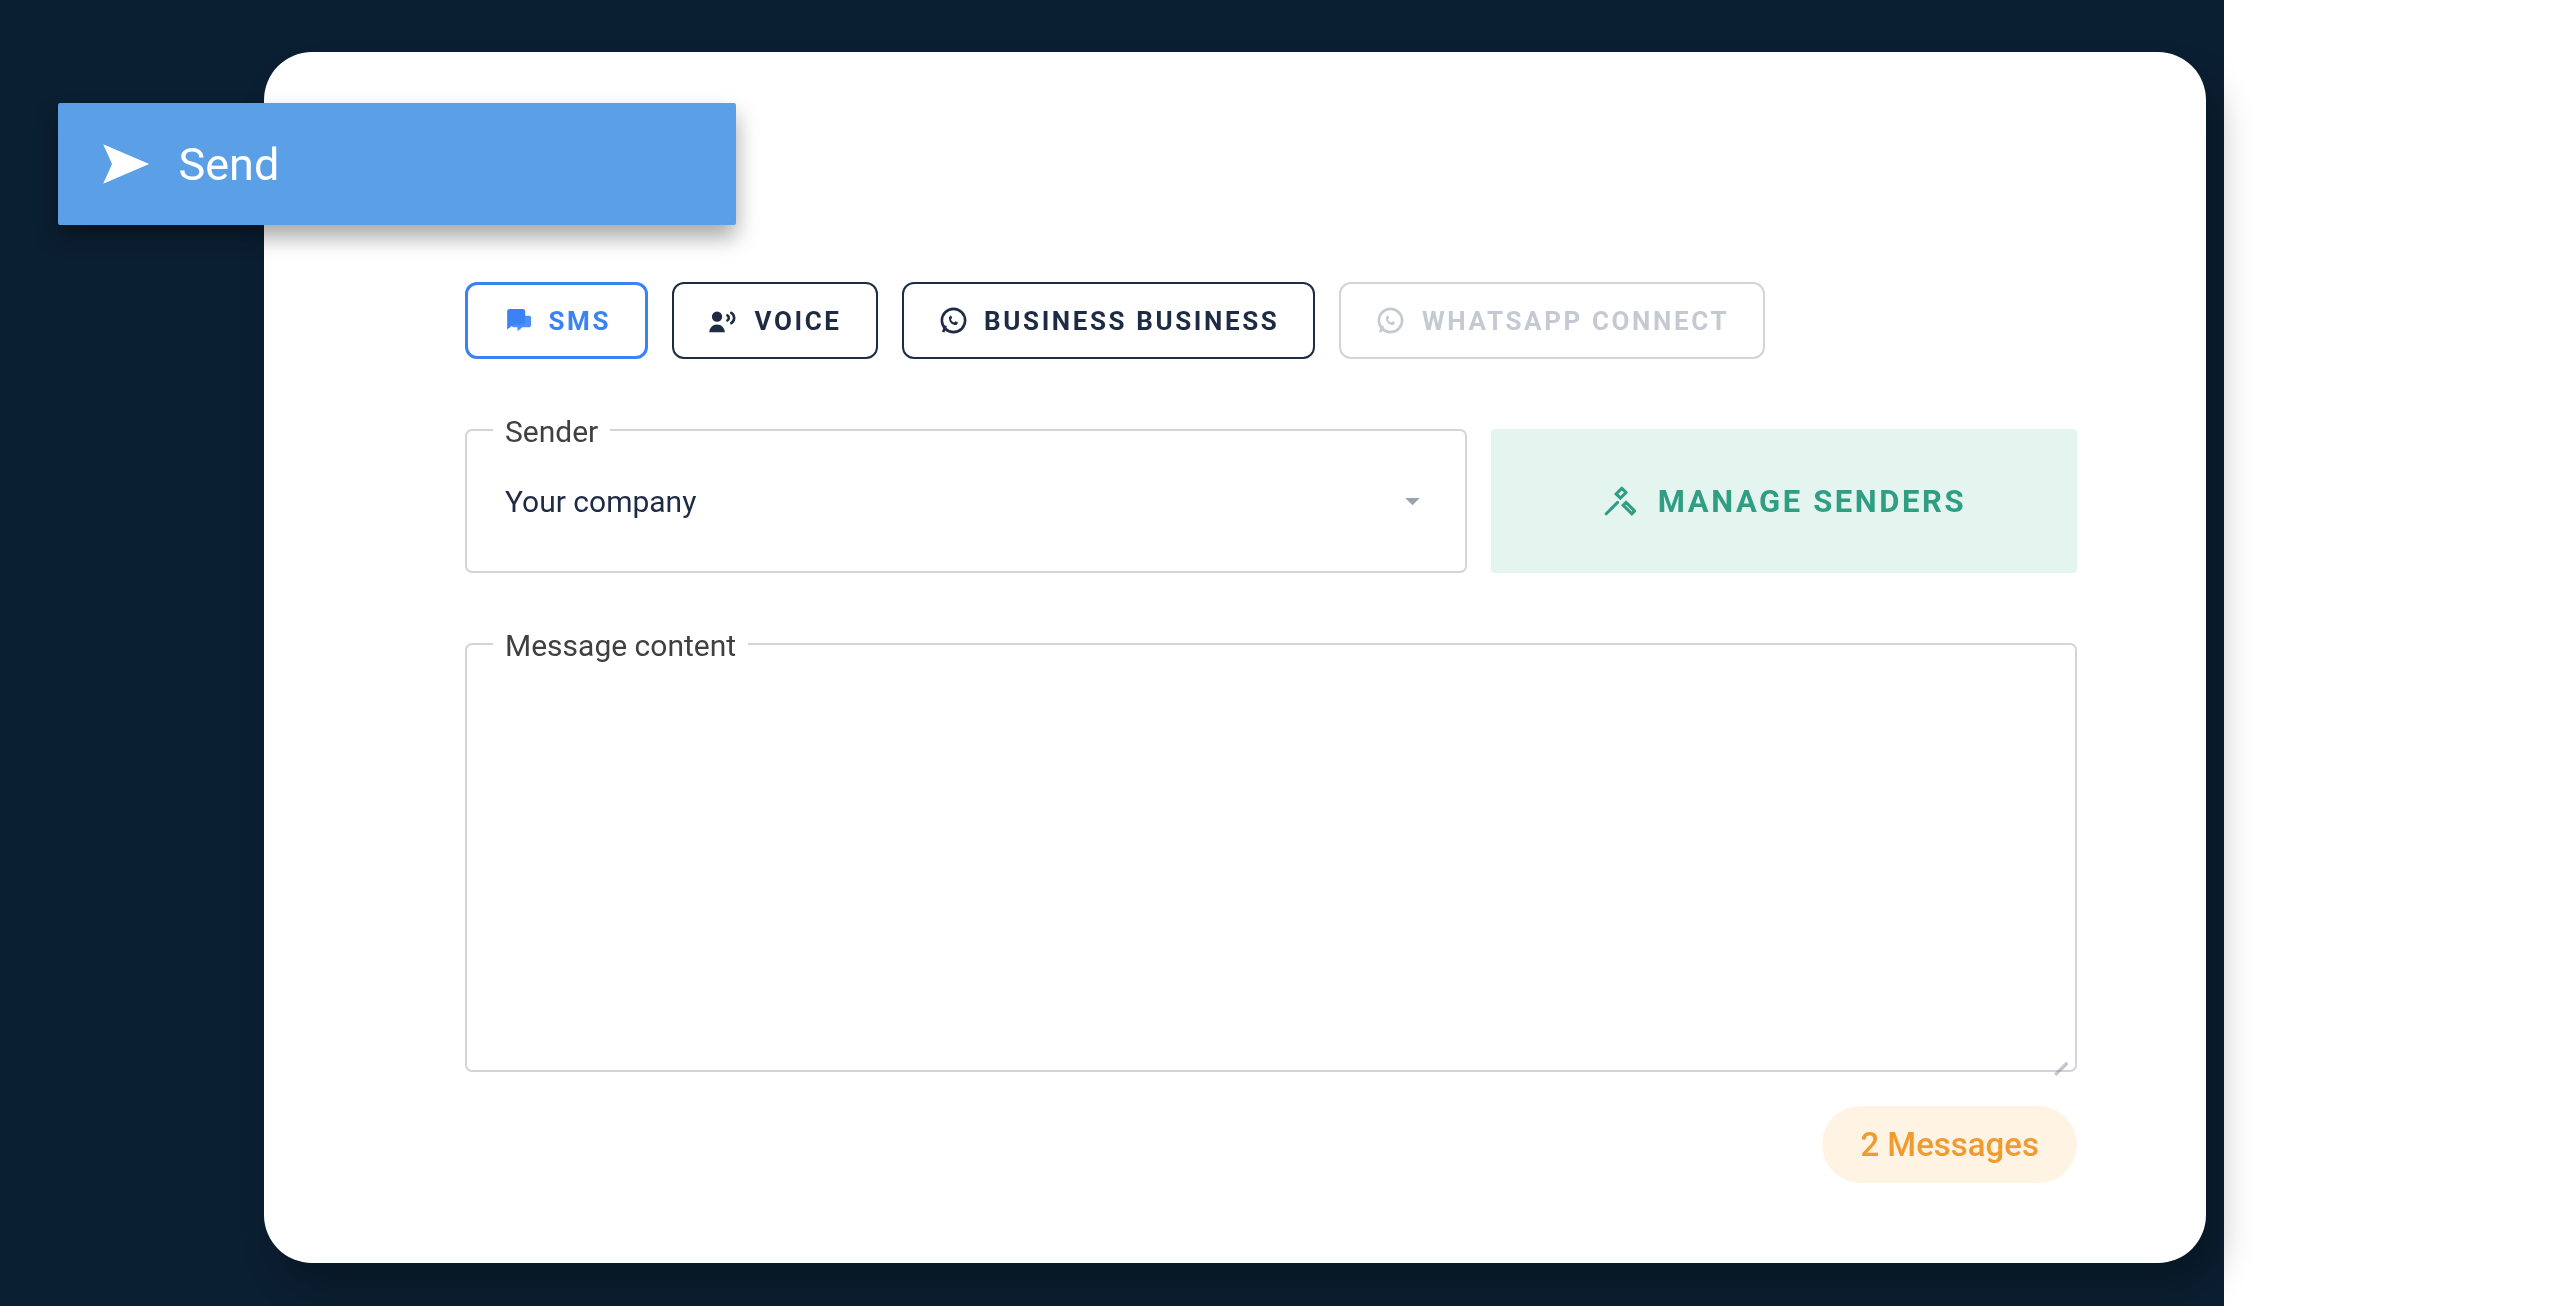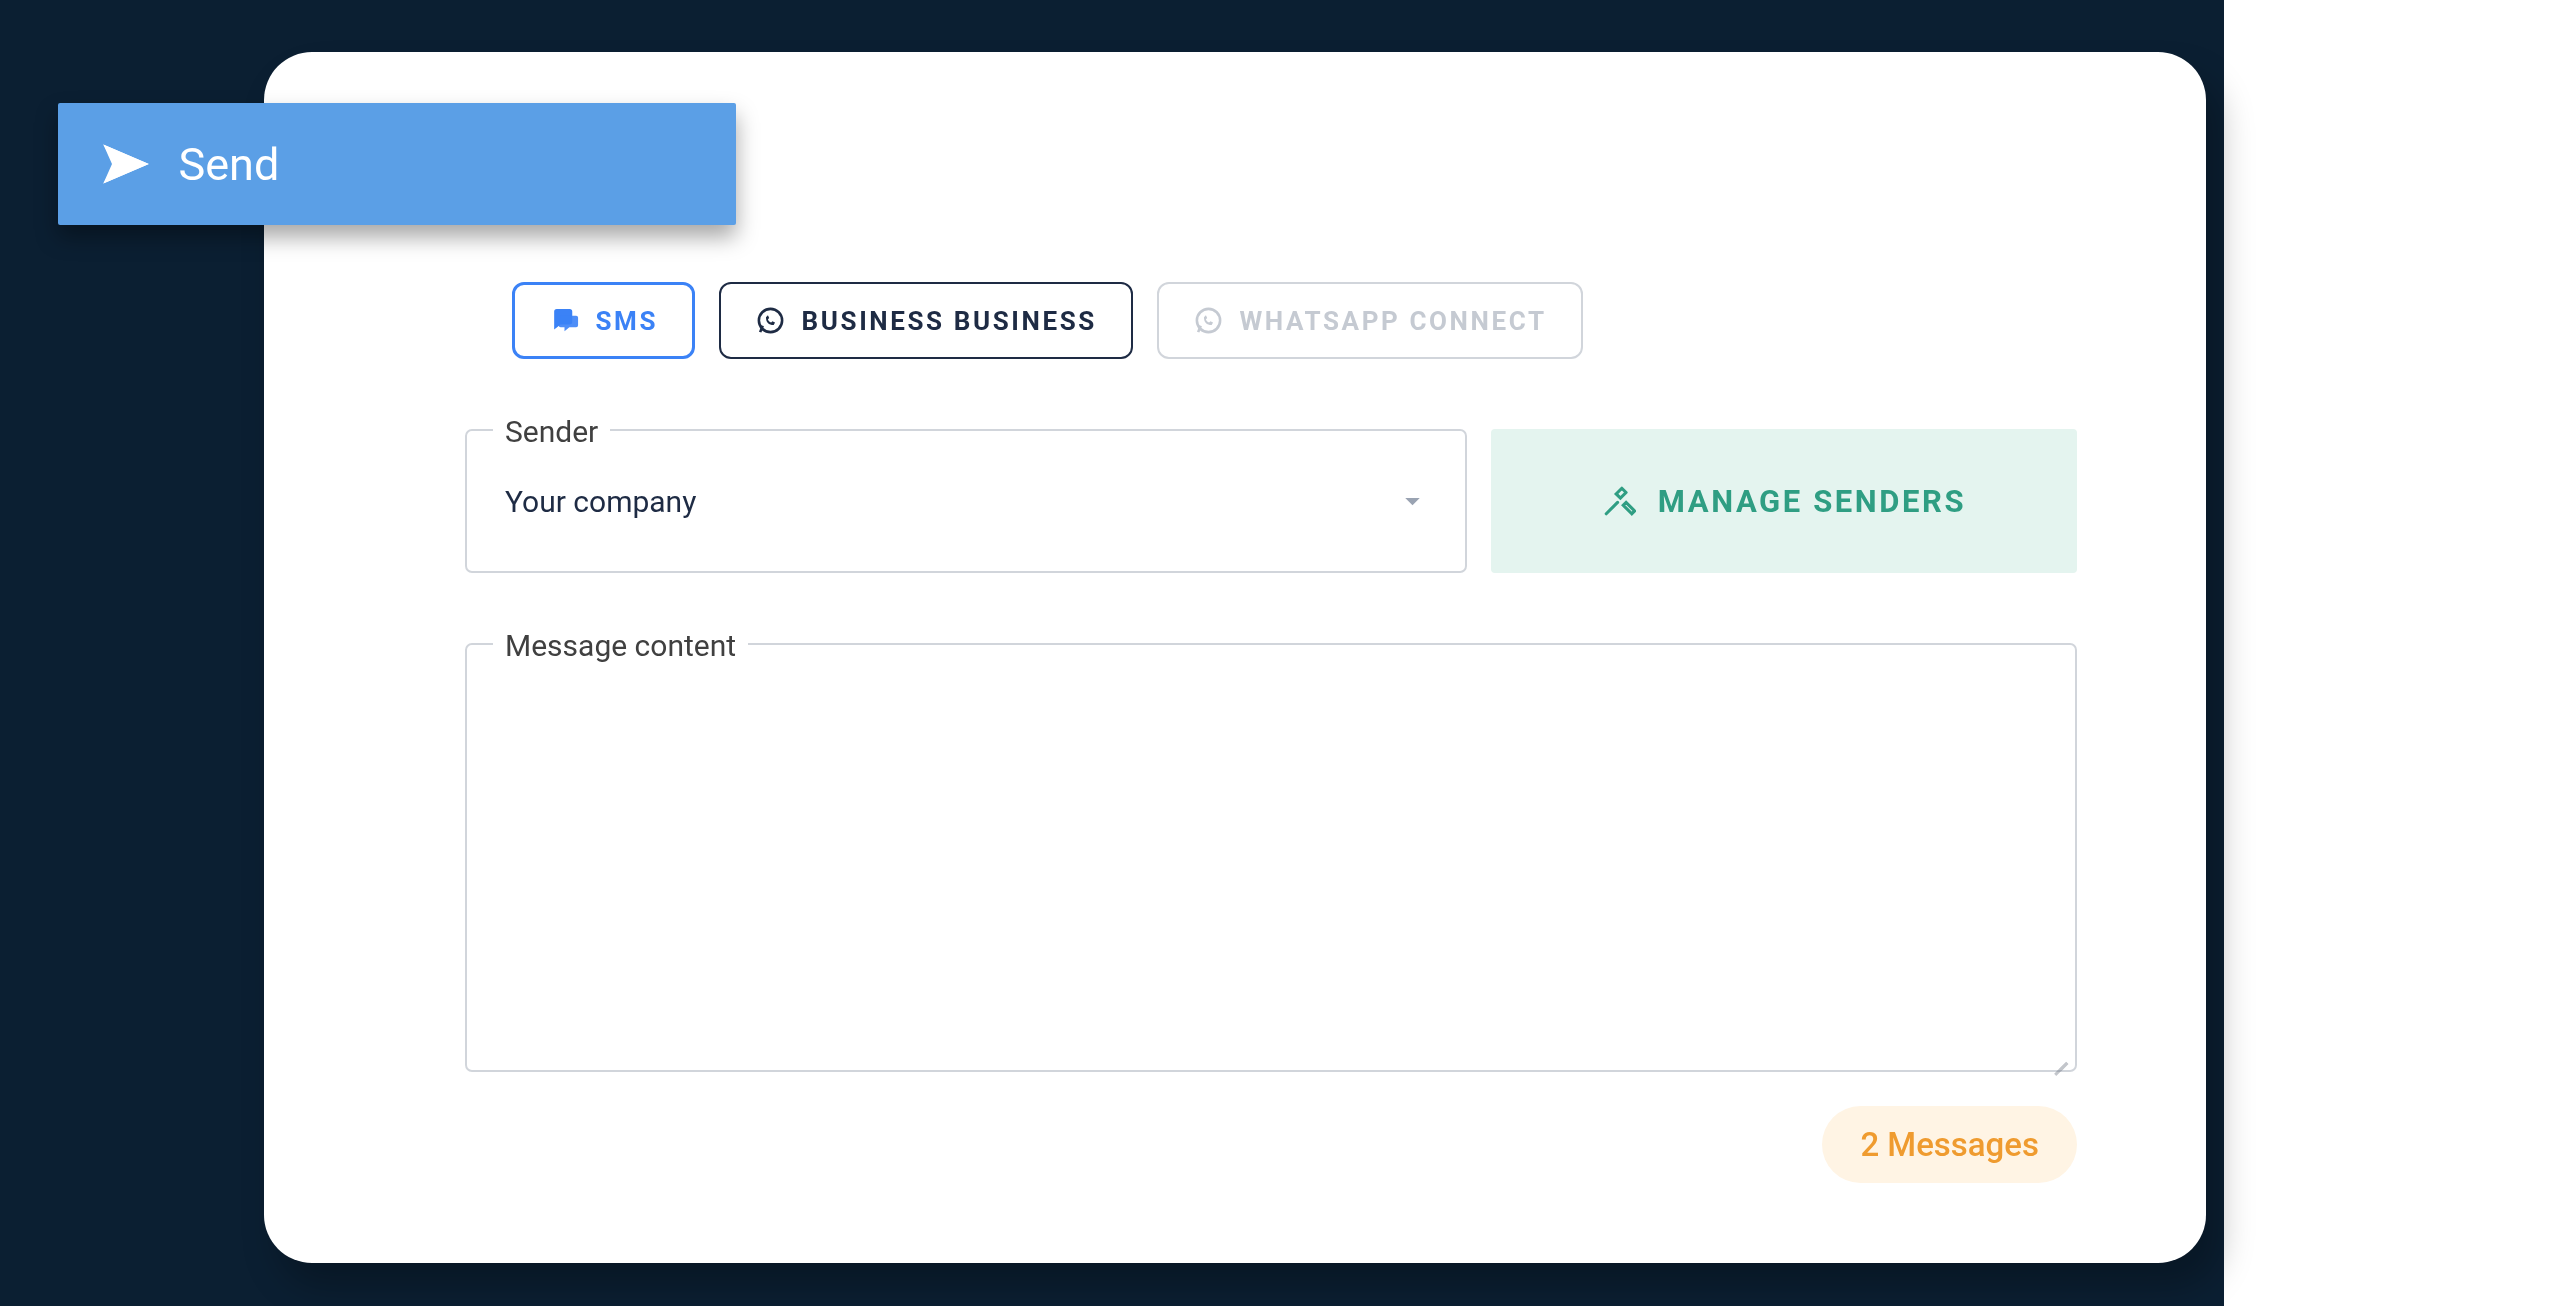--- a/index.html
+++ b/index.html
@@ -56,21 +56,20 @@
     left: 201px;
     top: 230px;
     right: 129px;
   }
 
   
   .tabs {
     display: flex;
     gap: 24px;
     margin-bottom: 70px;
-    margin-left: 47px;
   }
   .tab {
     display: inline-flex;
     align-items: center;
     gap: 15.5px;
     height: 77px;
     padding: 0 34px;
     border-radius: 12px;
     font-size: 26px;
     font-weight: 700;
@@ -215,20 +214,28 @@
   <div class="content">
 
     <div class="tabs">
       <div class="tab sms">
         <svg viewBox="0 0 24 24">
           <path d="M4 3h12a2 2 0 0 1 2 2v8a2 2 0 0 1-2 2H9l-5 4V5a2 2 0 0 1 2-2z"></path>
           <path d="M8 8h16a2 2 0 0 1 2 2v8a2 2 0 0 1-2 2h-7l-5 4v-4H8a2 2 0 0 1-2-2" transform="scale(0.75) translate(4 3)" opacity="0.9"></path>
         </svg>
         <span>SMS</span>
       </div>
+      <div class="tab voice">
+        <svg viewBox="0 0 24 24">
+          <circle cx="7" cy="9" r="4"></circle>
+          <path d="M1 21c0-3.3 2.7-6 6-6s6 2.7 6 6H1z"></path>
+          <path d="M15 8c1.5 1 1.5 3 0 4M18 6c3 2 3 6 0 8" fill="none" stroke="#1e2b44" stroke-width="2" stroke-linecap="round"></path>
+        </svg>
+        <span>VOICE</span>
+      </div>
       <div class="tab wa-biz">
         <svg viewBox="0 0 24 24">
           <circle cx="12" cy="12" r="9"></circle>
           <path d="M4 21l2-5"></path>
           <path d="M8.5 9.5c0 4 2 6 6 6l1-2-2-1-1 1c-1.5-0.5-2-1-2.5-2.5l1-1-1-2-1.5 1.5z" fill="#1e2b44" stroke="none"></path>
         </svg>
         <span>BUSINESS BUSINESS</span>
       </div>
       <div class="tab wa-conn">
         <svg viewBox="0 0 24 24">

